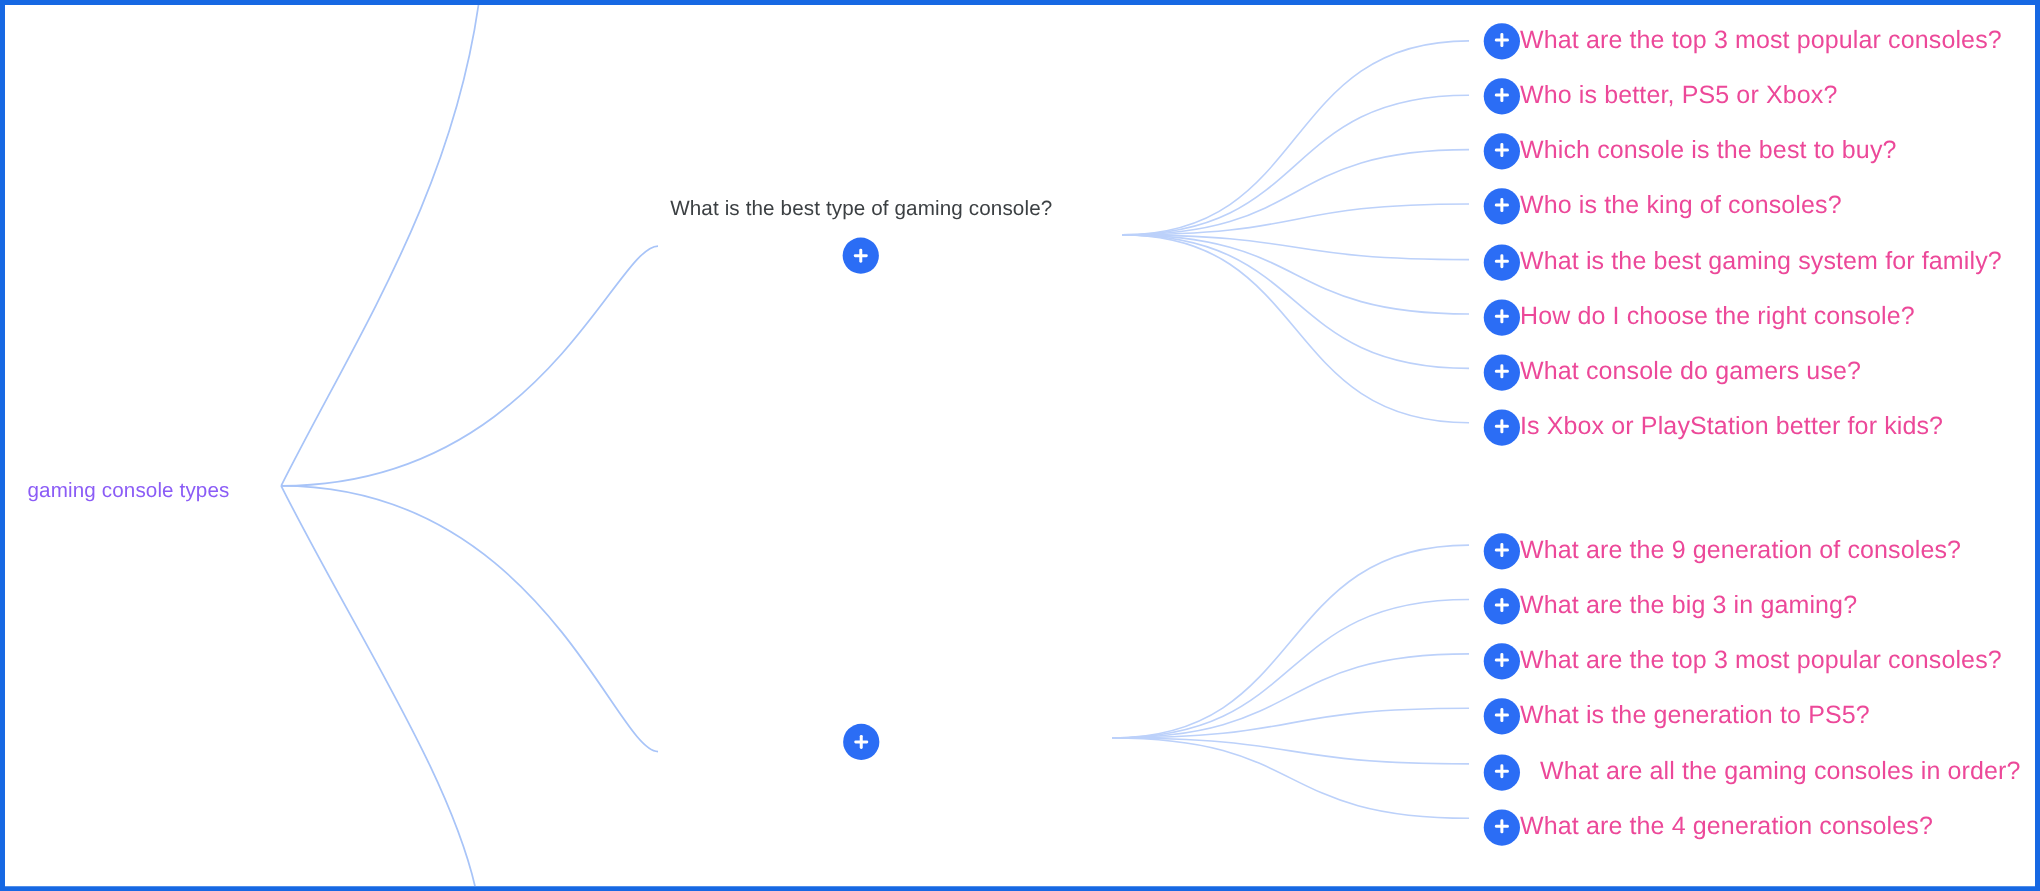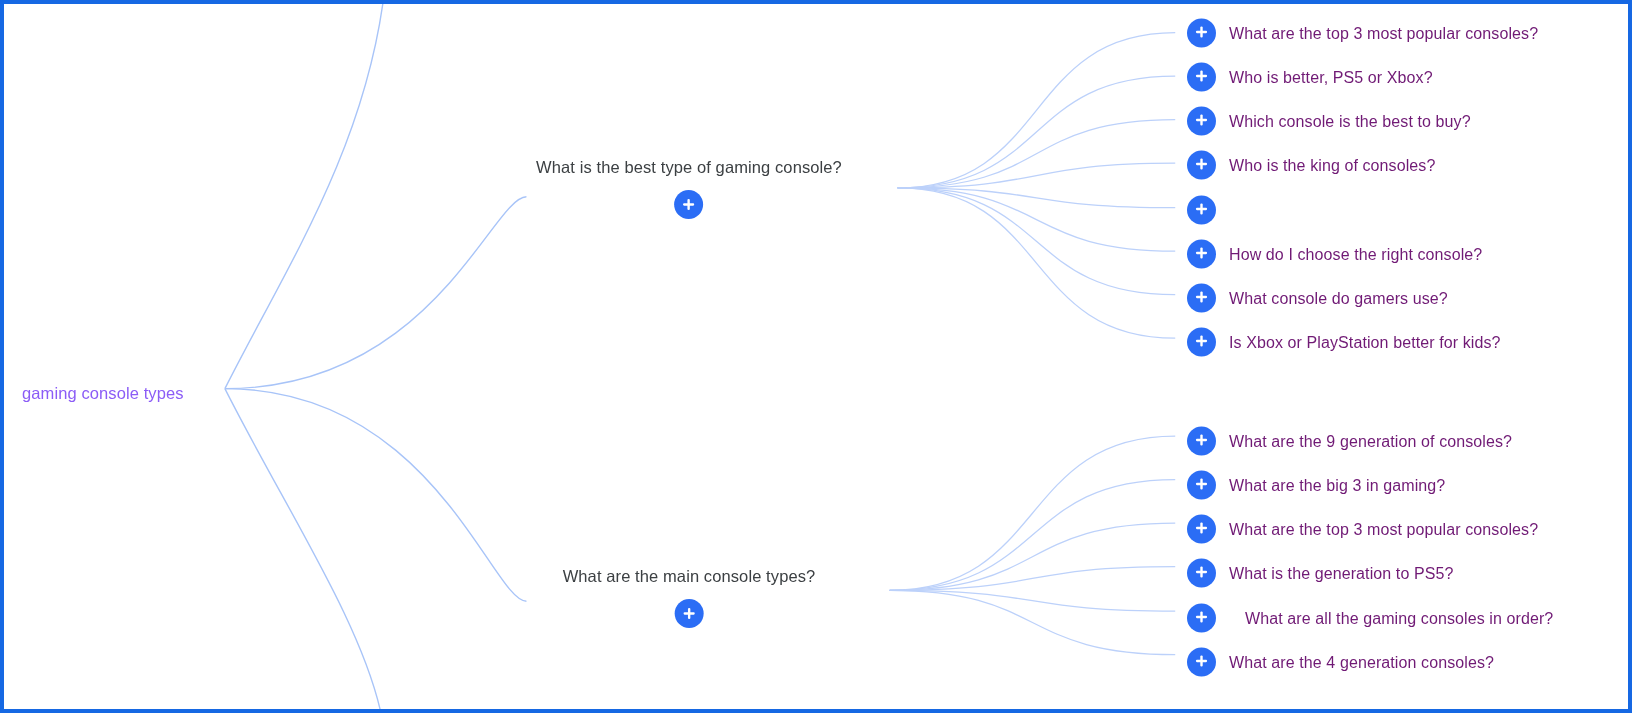--- a/index.html
+++ b/index.html
@@ -88,23 +88,22 @@
     border-radius: 50%;
     background: #2b6df5;
     display: flex;
     align-items: center;
     justify-content: center;
     cursor: pointer;
     border: none;
     padding: 0;
   }
   .leaf-label {
-    margin-left: 13px;
-    color: #701a75;
-    font-size: 16px;
+    color: #ec4899;
+    font-size: 20px;
     letter-spacing: 0.1px;
   }
 </style>
 </head>
 <body>
 
 <div id="canvas">
 
   <svg id="edges" viewBox="0 0 1632 713" preserveAspectRatio="none">
     <g id="edge-group">
@@ -181,20 +180,21 @@
         </button>
         <span class="leaf-label">Who is the king of consoles?</span>
       </div>
       <div class="leaf-node" style="left: 1183px; top: 206px;">
         <button class="leaf-plus">
           <span><svg width="15" height="15" viewBox="0 0 15 15" aria-hidden="true">
               <rect x="6.3" y="1.9" width="2.4" height="11.2" rx="1.1" fill="#ffffff"></rect>
               <rect x="1.9" y="6.3" width="11.2" height="2.4" rx="1.1" fill="#ffffff"></rect>
             </svg></span>
         </button>
+        <span class="leaf-label">What is the best gaming system for family?</span>
       </div>
       <div class="leaf-node" style="left: 1183px; top: 250px;">
         <button class="leaf-plus">
           <span><svg width="15" height="15" viewBox="0 0 15 15" aria-hidden="true">
               <rect x="6.3" y="1.9" width="2.4" height="11.2" rx="1.1" fill="#ffffff"></rect>
               <rect x="1.9" y="6.3" width="11.2" height="2.4" rx="1.1" fill="#ffffff"></rect>
             </svg></span>
         </button>
         <span class="leaf-label">How do I choose the right console?</span>
       </div>
@@ -210,21 +210,20 @@
       <div class="leaf-node" style="left: 1183px; top: 338px;">
         <button class="leaf-plus">
           <span><svg width="15" height="15" viewBox="0 0 15 15" aria-hidden="true">
               <rect x="6.3" y="1.9" width="2.4" height="11.2" rx="1.1" fill="#ffffff"></rect>
               <rect x="1.9" y="6.3" width="11.2" height="2.4" rx="1.1" fill="#ffffff"></rect>
             </svg></span>
         </button>
         <span class="leaf-label">Is Xbox or PlayStation better for kids?</span>
       </div>
       <div class="branch-node" style="left: 685px; top: 562px;">
-        <div class="branch-label">What are the main console types?</div>
         <button class="plus-btn">
           <span>
             <svg width="15" height="15" viewBox="0 0 15 15" aria-hidden="true">
               <rect x="6.3" y="1.9" width="2.4" height="11.2" rx="1.1" fill="#ffffff"></rect>
               <rect x="1.9" y="6.3" width="11.2" height="2.4" rx="1.1" fill="#ffffff"></rect>
             </svg>
           </span>
         </button>
       </div>
       <div class="leaf-node" style="left: 1183px; top: 437px;">

